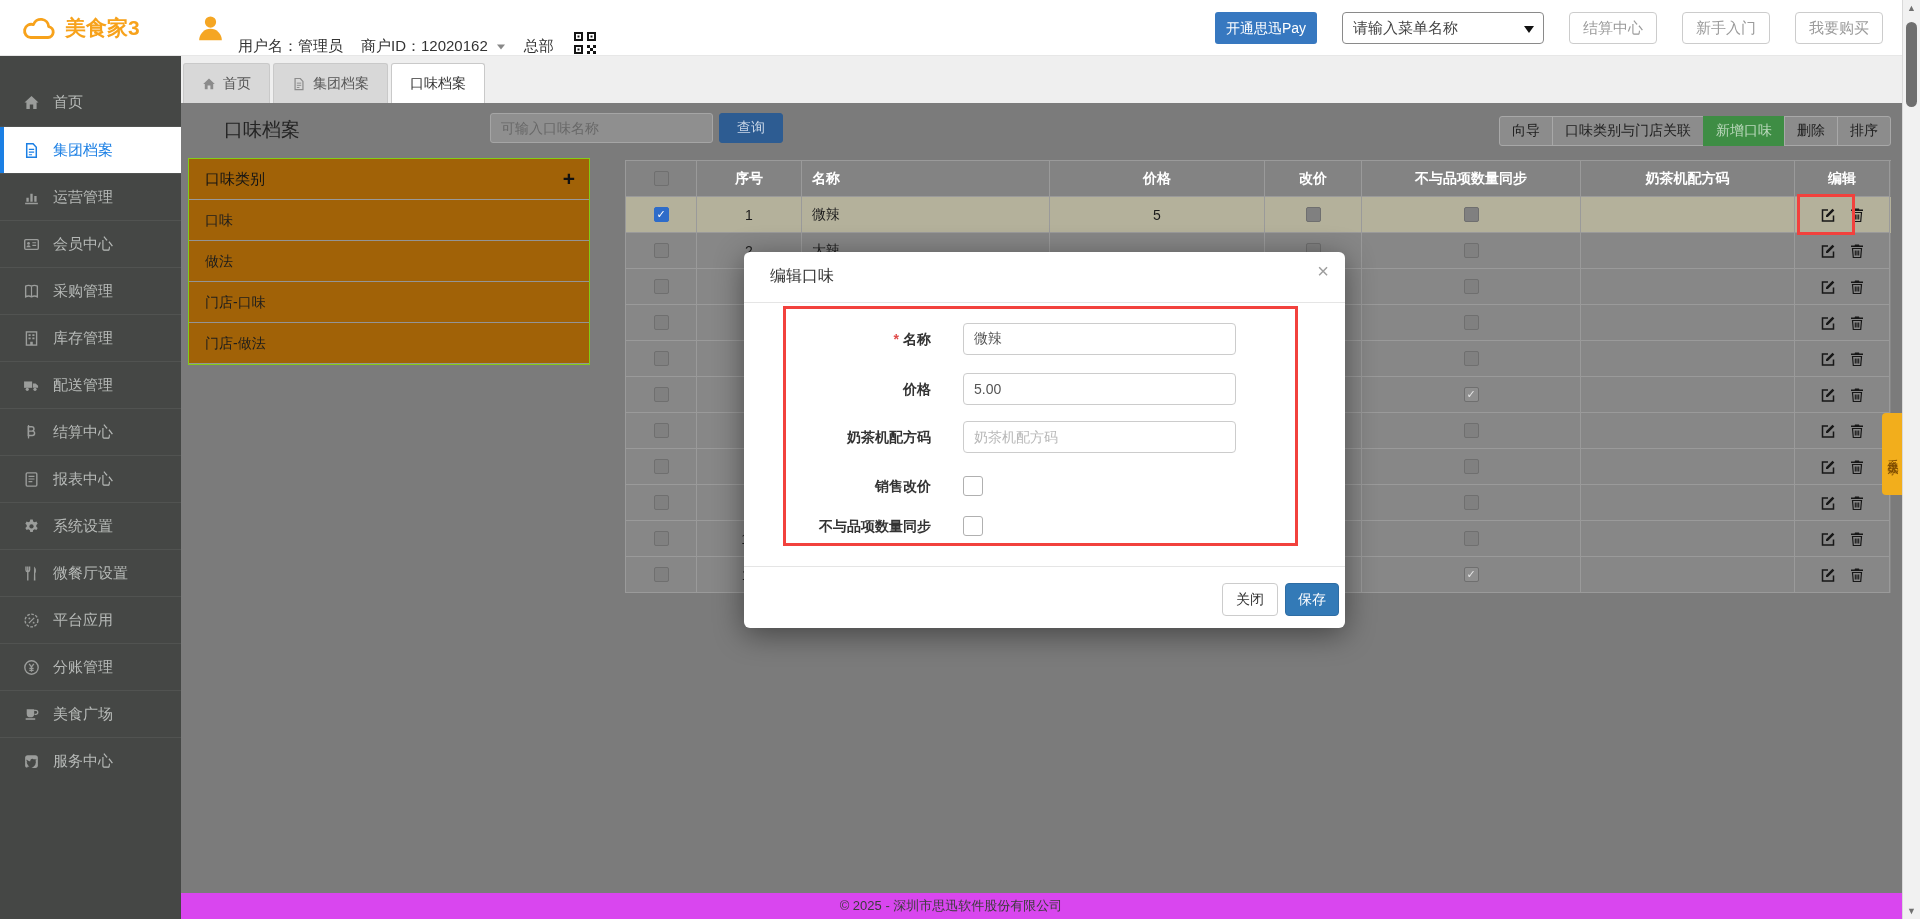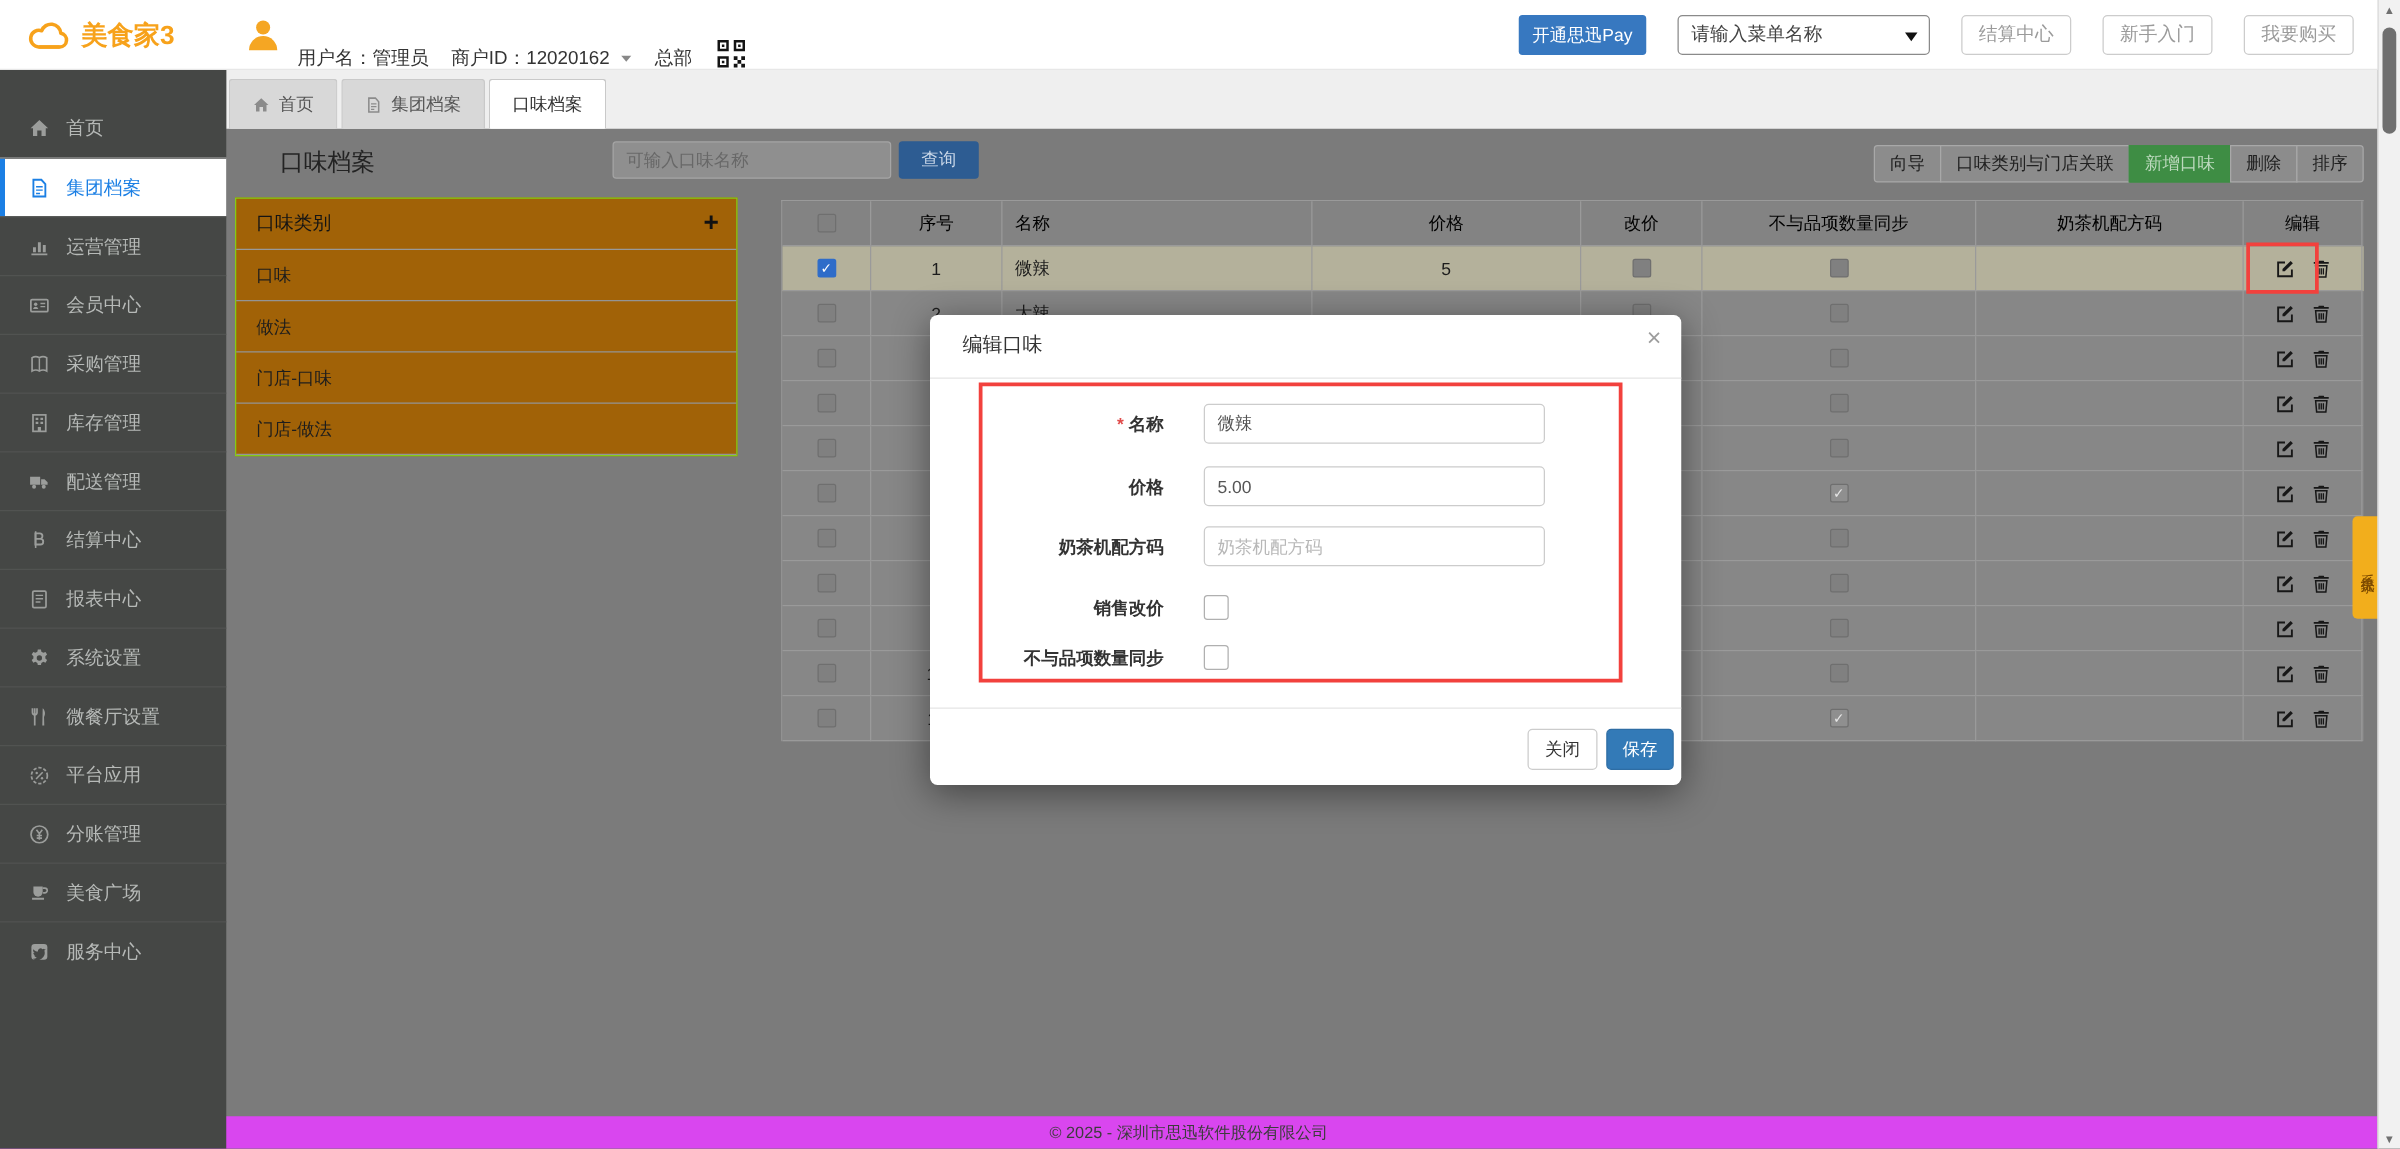--- a/index.html
+++ b/index.html
@@ -46,21 +46,21 @@
   .tb-btn:last-child{border-radius:0 3px 3px 0}
   .tb-btn.green{background:#3e8d44;border-color:#3e8d44;color:#bcd9bd}
   
   .cat-panel{position:absolute;left:7px;top:55px;width:402px;background:#a16207;border:1px solid #84cc16;box-sizing:border-box}
   .cat-head{height:40px;line-height:40px;padding:0 16px;font-size:15px;color:#141414;border-bottom:1px solid #999;position:relative}
   .cat-add{position:absolute;right:14px;top:0;font-size:21px;font-weight:700;color:#111;line-height:40px;cursor:pointer}
   .cat-item{height:41px;line-height:41px;padding:0 16px;font-size:14px;color:#1d1d1d;border-bottom:1px solid #949494;cursor:pointer;box-sizing:border-box}
   
   .dtable{position:absolute;left:444px;top:57px;width:1265px;border-left:1px solid #9a9a9a;border-top:1px solid #9a9a9a;font-size:14px;color:#1c1c1c}
   .trow{display:flex;height:36px;background:#878787}
-  .trow.thead{background:#838383;font-weight:400;color:#000000}
+  .trow.thead{background:#838383;font-weight:700;color:#ffffff}
   .trow.sel{background:#b4b19b}
   .tcell{box-sizing:border-box;border-right:1px solid #9a9a9a;border-bottom:1px solid #9a9a9a;display:flex;align-items:center;justify-content:center;height:36px}
   .c-cb{width:71px}.c-no{width:105px}
   .c-name{width:248px;justify-content:flex-start;padding-left:10px}
   .c-price{width:215px}.c-reprice{width:97px}.c-sync{width:219px}.c-recipe{width:214px}
   .c-edit{width:95px;gap:13px}
   .cb{width:15px;height:15px;box-sizing:border-box;border:1px solid #6f6f6f;border-radius:2px;background:#808080;display:inline-flex;align-items:center;justify-content:center;font-size:11px;font-weight:700;color:transparent;cursor:pointer}
   .cb.on-blue{background:#2e6cc9;border-color:#2e6cc9;color:#fff}
   .cb.on-gray{background:#8f8f8f;border-color:#6f6f6f;color:#e6e6e6}
   .ic{width:16px;height:16px;color:#171717;display:inline-flex;cursor:pointer}

